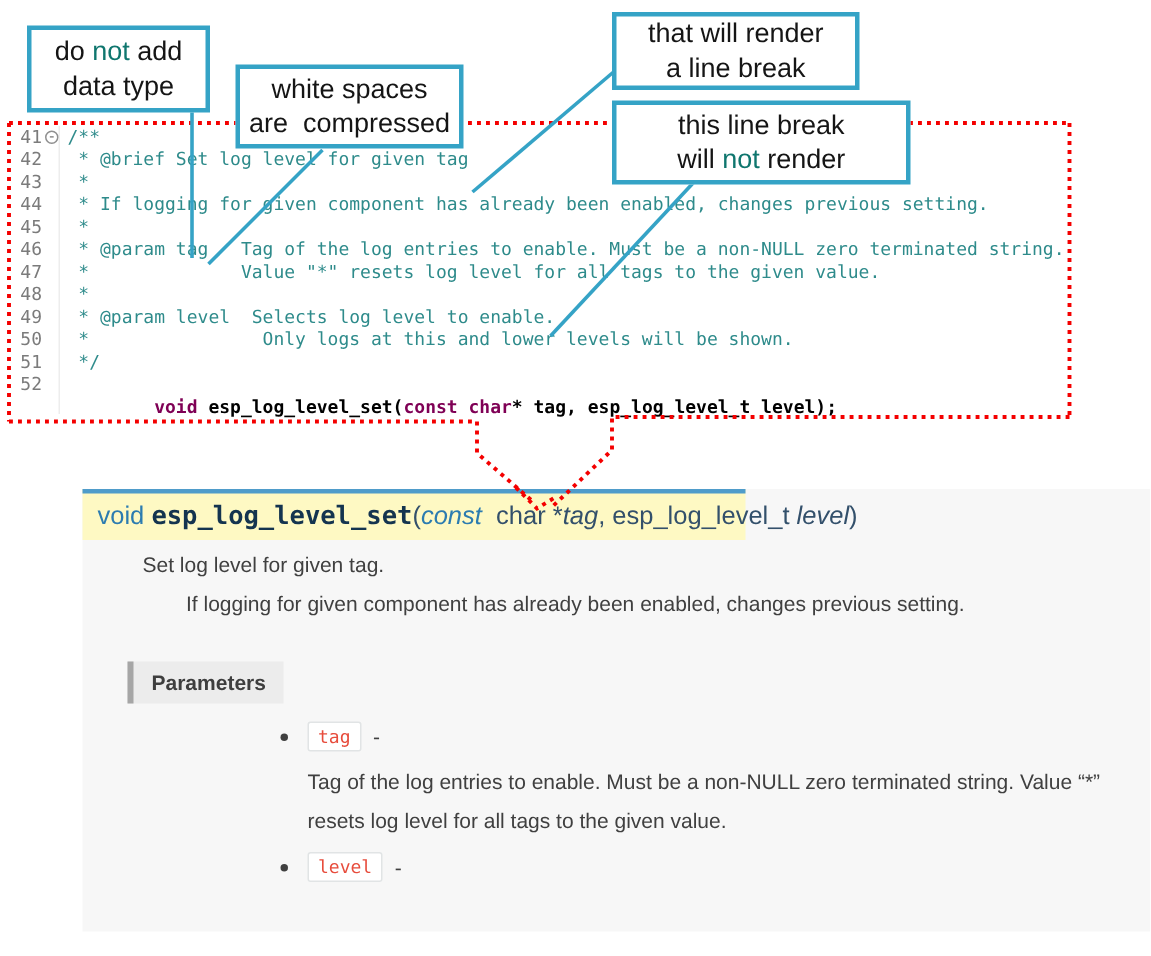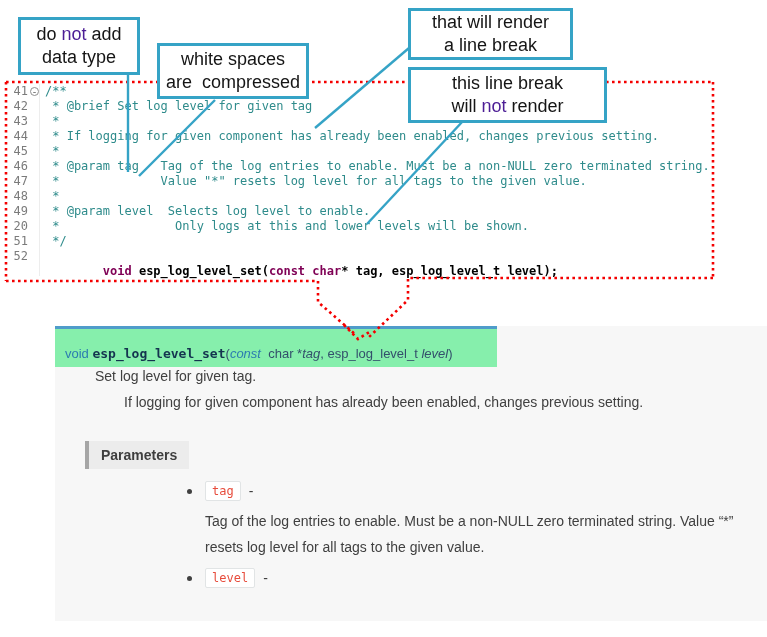--- a/index.html
+++ b/index.html
@@ -8,43 +8,43 @@
 
   
   .overlay{position:absolute;left:0;top:0;width:767px;height:637px;z-index:5;pointer-events:none;}
 
   
   .callout{position:absolute;z-index:10;box-sizing:border-box;background:#fff;
            border:3px solid #35a3c6;display:flex;flex-direction:column;
            align-items:center;justify-content:center;
            font-size:18px;line-height:23px;color:#151515;text-align:center;}
   .callout .cl-line{white-space:pre;}
-  .red{color:#4c1d95;}
+  .red{color:#0f766e;}
 
   
   .editor{position:absolute;left:0;top:0;z-index:2;
           font-family:"DejaVu Sans Mono","Liberation Mono",monospace;
           font-size:12px;line-height:15px;}
   .gutter{position:absolute;left:8px;top:84px;width:20px;text-align:right;color:#7b7b7b;}
   .gutter div{height:15px;}
   .gutter-sep{position:absolute;left:39px;top:84px;width:1px;height:192px;background:#ededed;}
   .fold{position:absolute;left:30px;top:87px;width:9px;height:9px;border:1px solid #8f8f8f;
         border-radius:50%;font-size:10px;line-height:7px;text-align:center;color:#6e6e6e;
         background:#fff;box-sizing:border-box;}
   .code-col{position:absolute;left:45px;top:84px;color:#2e8b8b;}
   .code-col .cl{height:15px;white-space:pre;}
   .decl{font-weight:bold;color:#000;}
   .kw{color:#7f0055;}
 
   
   .doc-panel{position:absolute;left:55px;top:326px;width:712px;height:295px;
              background:#f7f7f7;z-index:2;color:#404040;font-size:14px;}
   .sigbar{position:absolute;left:0;top:0;width:442px;box-sizing:border-box;
-          background:#86efac;border-top:3px solid #4f9cca;padding:17px 0 6px 10px;
-          font-size:13px;color:#33506b;white-space:pre;}
+          background:#fef9c3;border-top:3px solid #4f9cca;padding:5px 0 6px 10px;
+          font-size:17px;color:#33506b;white-space:pre;}
   .sig-kw{color:#2c7cb0;}
   .sig-it{font-style:italic;}
   .sig-name{font-family:"DejaVu Sans Mono","Liberation Mono",monospace;
             font-weight:bold;color:#14344f;}
   .brief{position:absolute;left:40px;top:42px;}
   .detail{position:absolute;left:33px;top:68px;margin-left:36px;}
   .params-head{position:absolute;left:30px;top:115px;background:#ececec;
                border-left:4px solid #a6a6a6;padding:6px 12px;font-weight:bold;color:#3e3e3e;}
   .bullet-row{position:absolute;left:132px;display:flex;align-items:center;}
   .row1{top:155px;}
@@ -67,21 +67,21 @@
     <div class="gutter">
       <div>41</div>
       <div>42</div>
       <div>43</div>
       <div>44</div>
       <div>45</div>
       <div>46</div>
       <div>47</div>
       <div>48</div>
       <div>49</div>
-      <div>20</div>
+      <div>50</div>
       <div>51</div>
       <div>52</div>
     </div>
     <div class="gutter-sep"></div>
     <span class="fold">-</span>
     <div class="code-col">
       <div class="cl">/**</div>
       <div class="cl"> * @brief Set log level for given tag</div>
       <div class="cl"> *</div>
       <div class="cl"> * If logging for given component has already been enabled, changes previous setting.</div>

